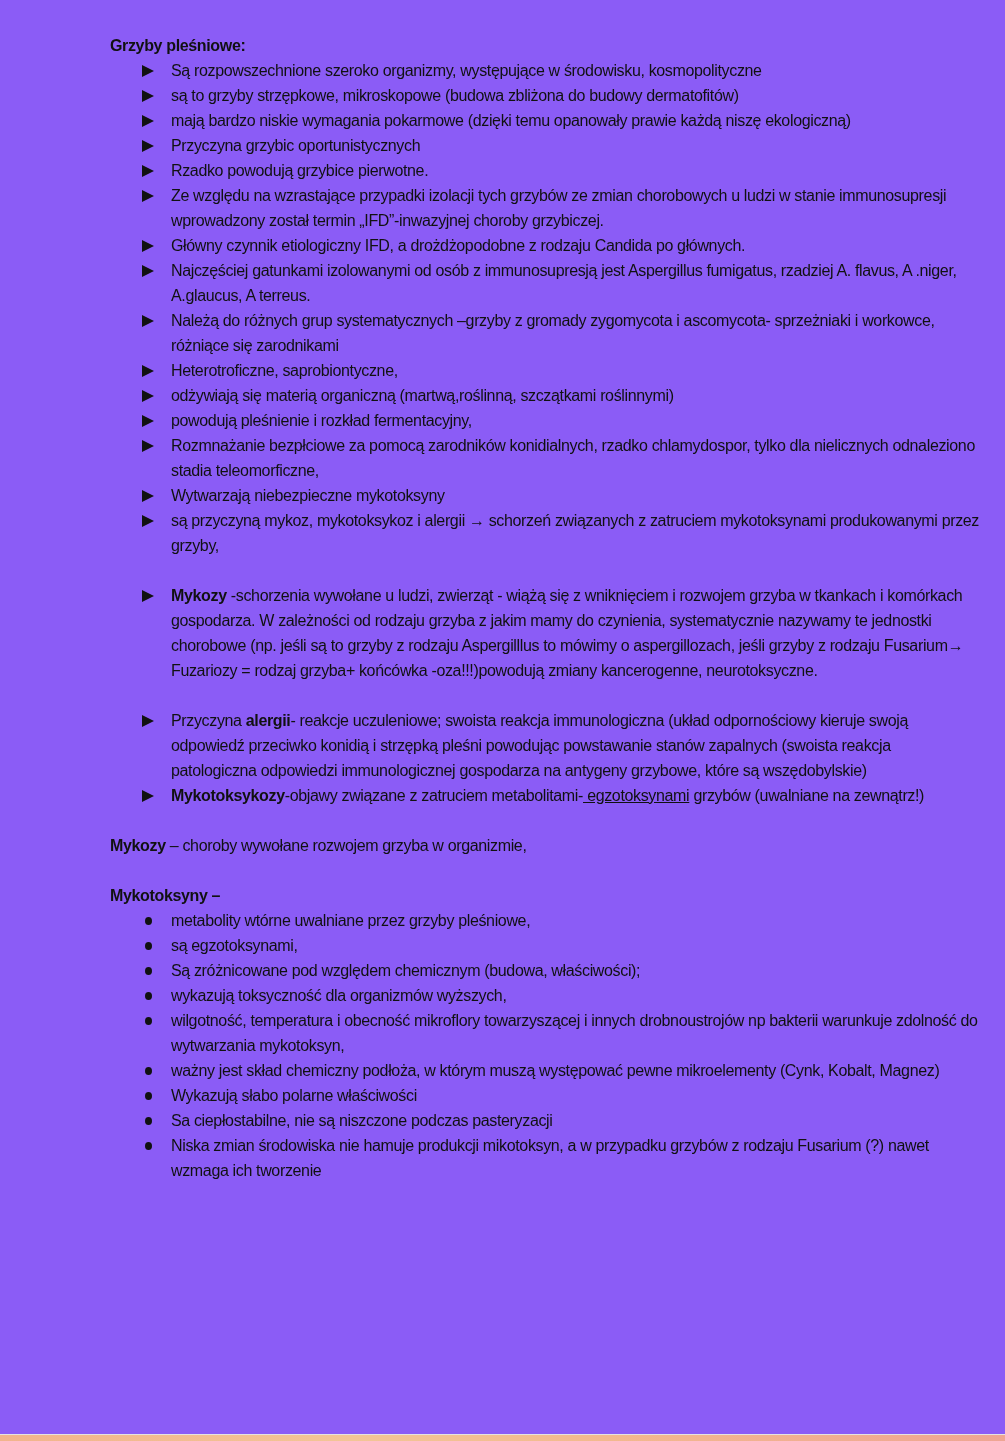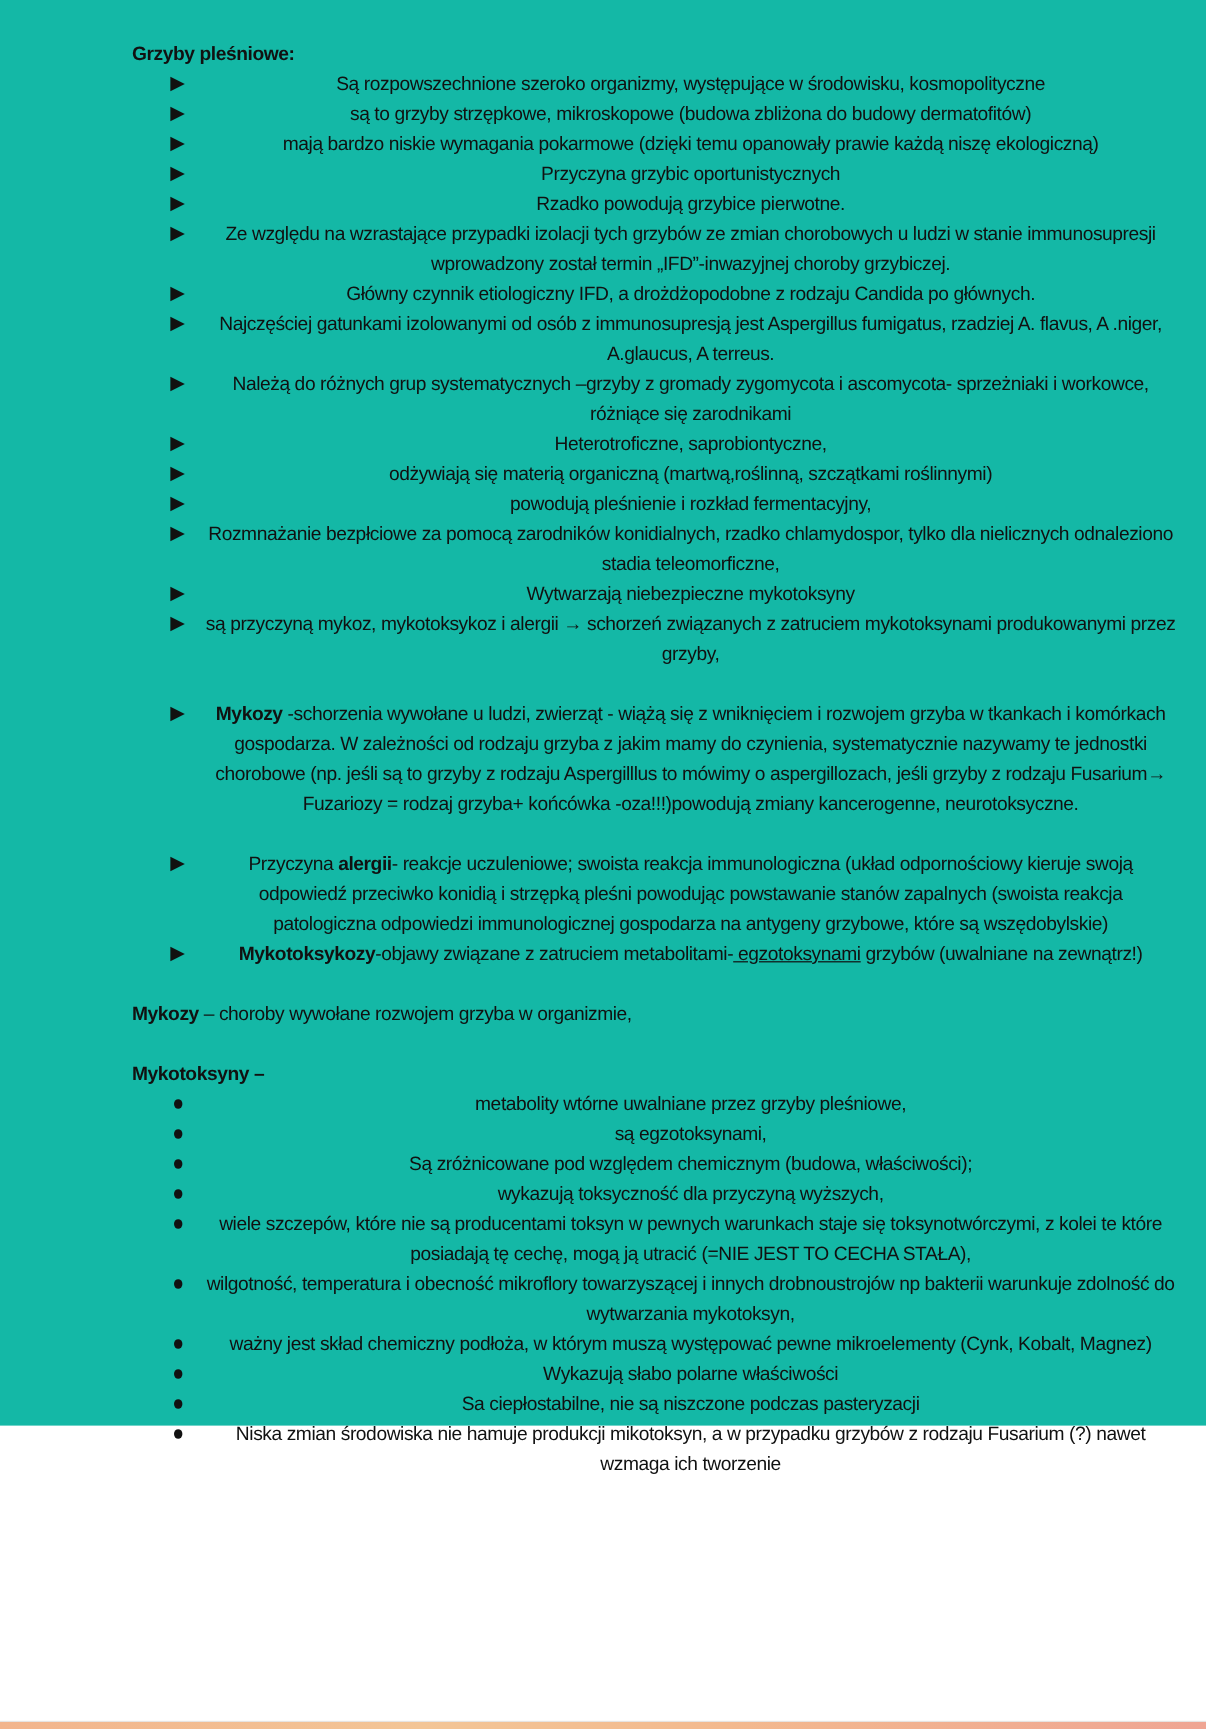--- a/index.html
+++ b/index.html
@@ -10,22 +10,22 @@
       position: relative;
       overflow: hidden;
       font-family: "Liberation Sans", sans-serif;
       color: #111111;
       font-size: 16px;
     }
     .page {
       position: absolute;
       left: 0; top: 0;
       width: 1005px;
-      height: 1188px;
-      background: #14b8a6;
+      height: 1435px;
+      background: #8b5cf6;
     }
     .content {
       position: absolute;
       left: 110px;
       top: 33px;
       width: 870px;
       line-height: 25px;
       letter-spacing: -0.35px;
     }
     .heading {
@@ -34,21 +34,20 @@
       height: 25px;
     }
     ul.arrow-list, ul.dot-list {
       list-style: none;
       margin: 0;
       padding: 0;
     }
     ul.arrow-list li, ul.dot-list li {
       position: relative;
       padding-left: 61px;
-      text-align: center;
     }
     .marker {
       position: absolute;
       left: 30px;
       top: 0;
       width: 16px;
       text-align: center;
       font-size: 15px;
     }
     .arrow-marker::before {
@@ -126,22 +125,21 @@
     <p class="heading" style="font-weight: normal;"><b>Mykozy</b><span> – choroby wywołane rozwojem grzyba w organizmie,</span></p>
 
     <div class="gap"></div>
 
     <p class="heading">Mykotoksyny –</p>
 
     <ul class="dot-list">
       <li><span class="marker dot-marker"></span><span>metabolity wtórne uwalniane przez grzyby pleśniowe,</span></li>
       <li><span class="marker dot-marker"></span><span>są egzotoksynami,</span></li>
       <li><span class="marker dot-marker"></span><span>Są zróżnicowane pod względem chemicznym (budowa, właściwości);</span></li>
-      <li><span class="marker dot-marker"></span><span>wykazują toksyczność dla przyczyną wyższych,</span></li>
-      <li><span class="marker dot-marker"></span><span>wiele szczepów, które nie są producentami toksyn w pewnych warunkach staje się toksynotwórczymi, z kolei te które posiadają tę cechę, mogą ją utracić (=NIE JEST TO CECHA STAŁA),</span></li>
+      <li><span class="marker dot-marker"></span><span>wykazują toksyczność dla organizmów wyższych,</span></li>
       <li><span class="marker dot-marker"></span><span>wilgotność, temperatura i obecność mikroflory towarzyszącej i innych drobnoustrojów np bakterii warunkuje zdolność do wytwarzania mykotoksyn,</span></li>
       <li><span class="marker dot-marker"></span><span>ważny jest skład chemiczny podłoża, w którym muszą występować pewne mikroelementy (Cynk, Kobalt, Magnez)</span></li>
       <li><span class="marker dot-marker"></span><span>Wykazują słabo polarne właściwości</span></li>
       <li><span class="marker dot-marker"></span><span>Sa ciepłostabilne, nie są niszczone podczas pasteryzacji</span></li>
       <li><span class="marker dot-marker"></span><span>Niska zmian środowiska nie hamuje produkcji mikotoksyn, a w przypadku grzybów z rodzaju Fusarium (?) nawet wzmaga ich tworzenie</span></li>
     </ul>
 
   </div>
 </div>
 

